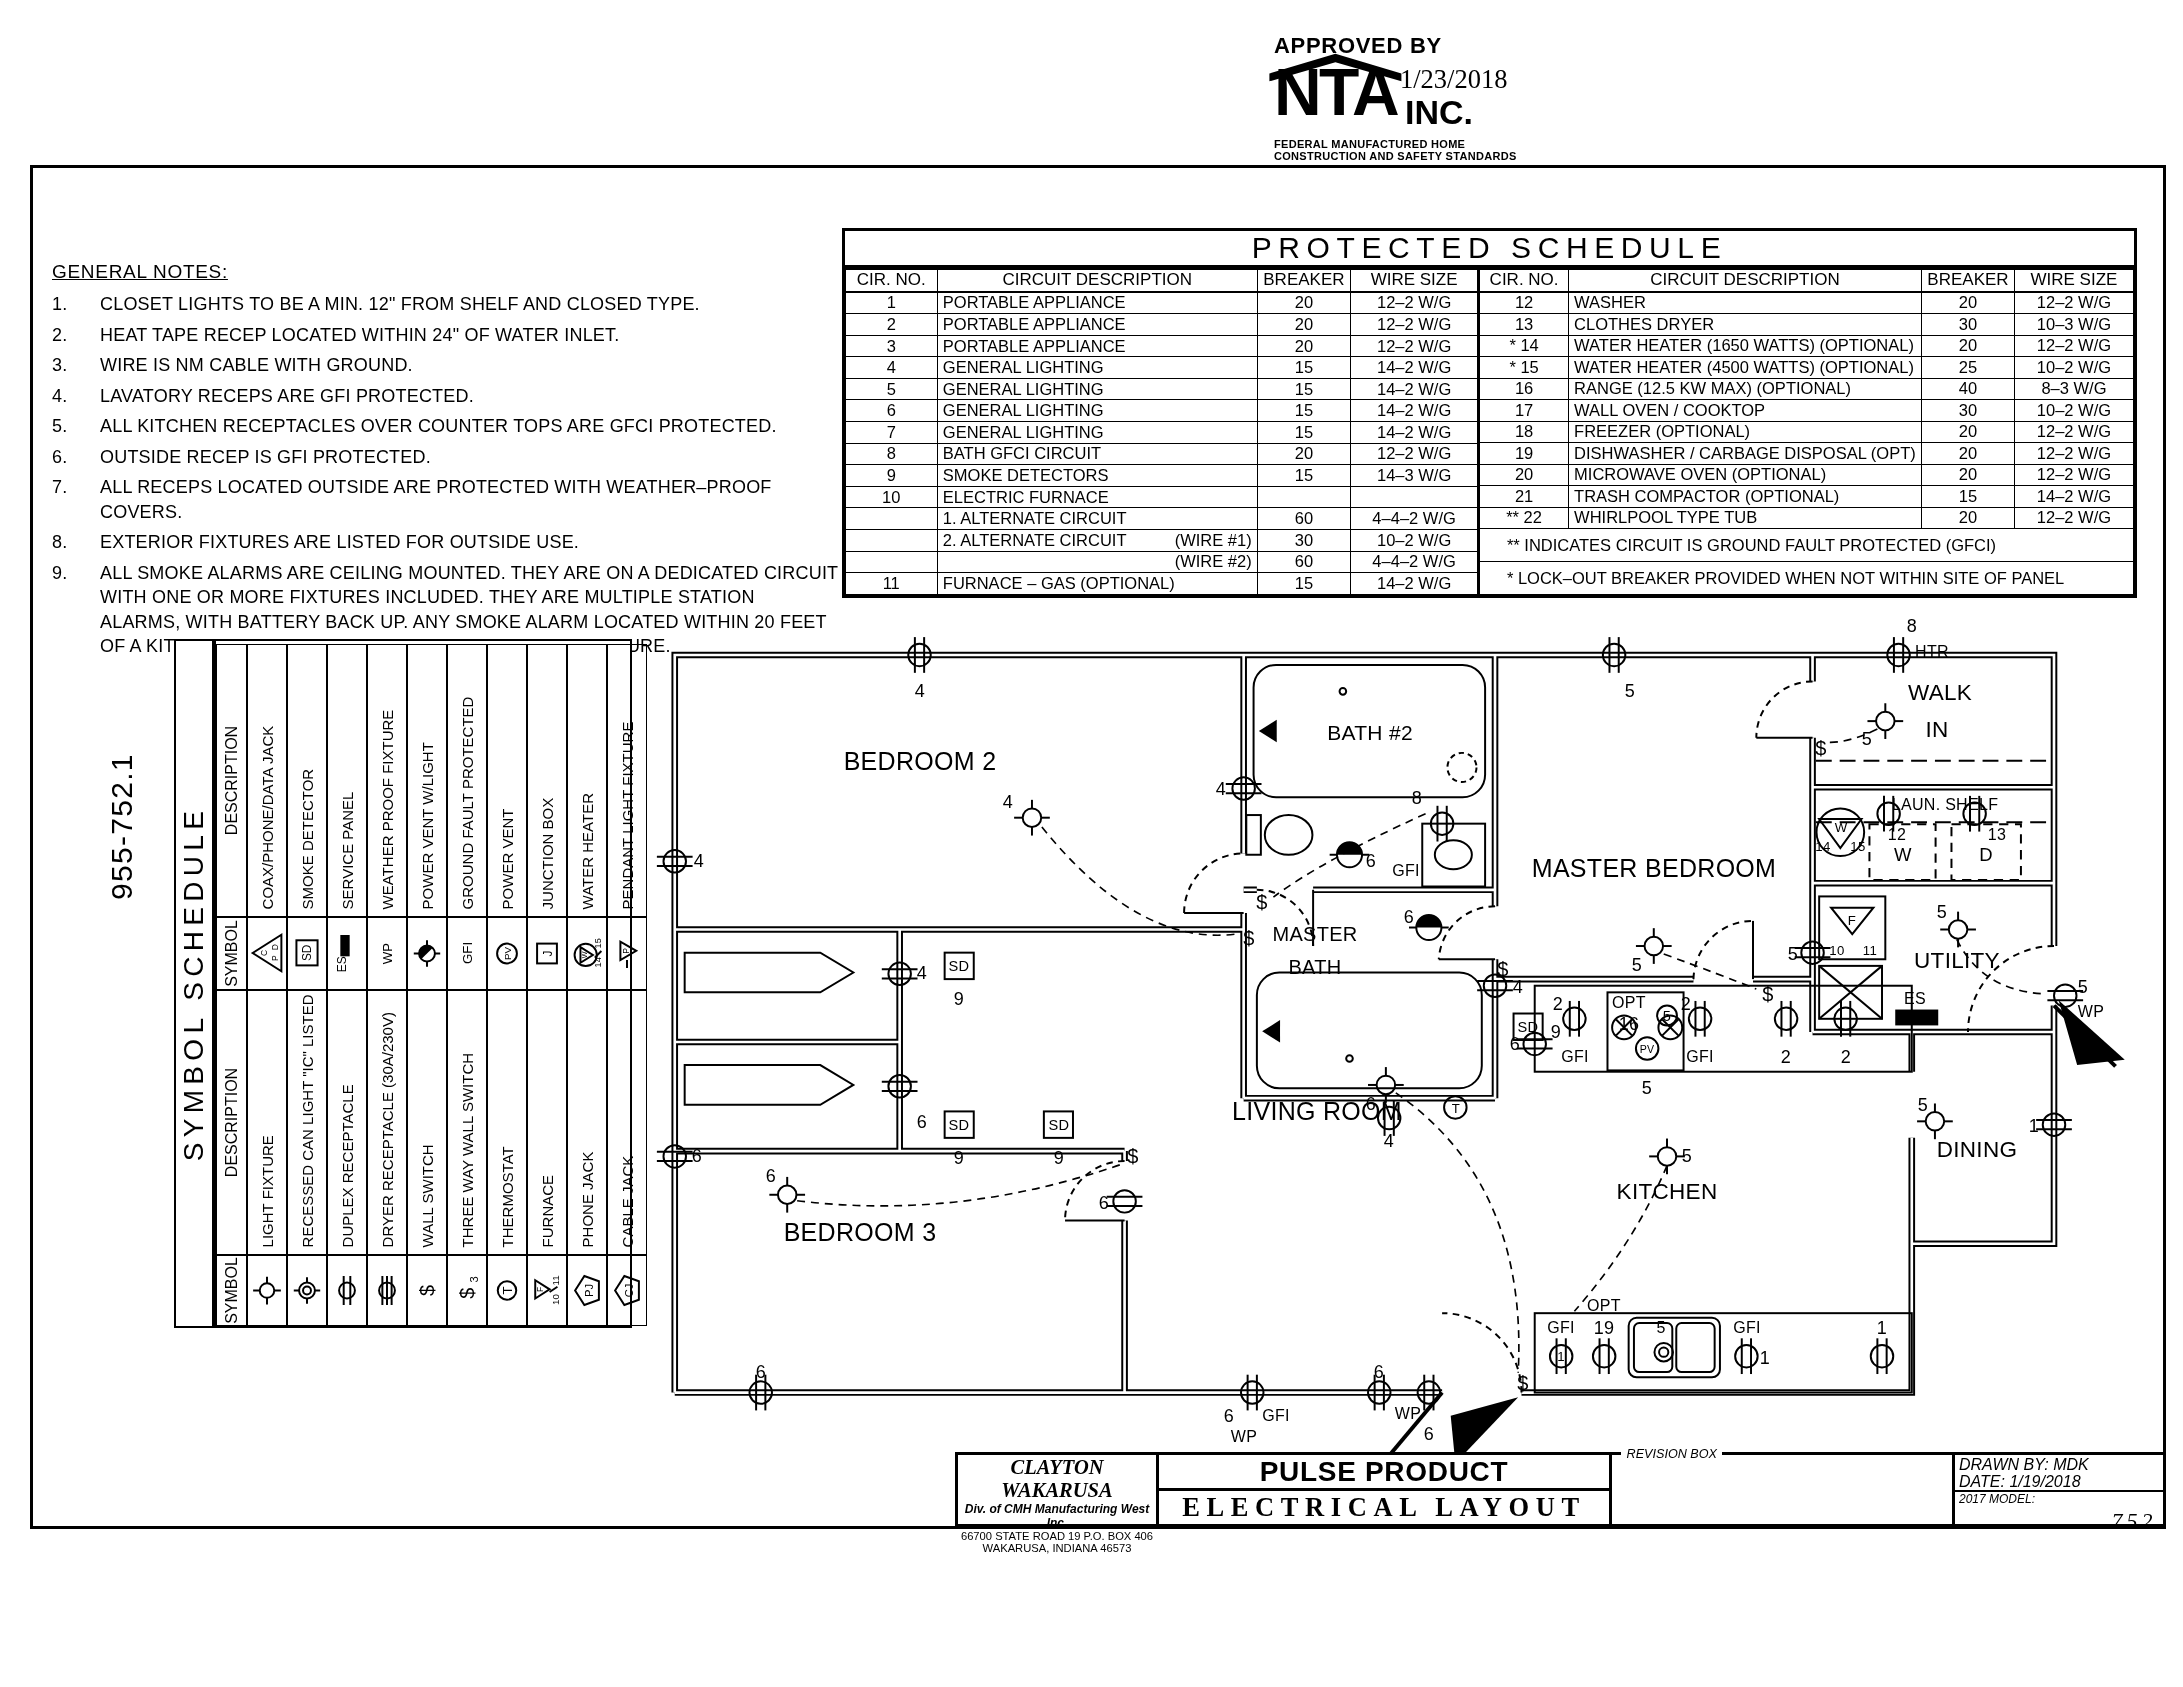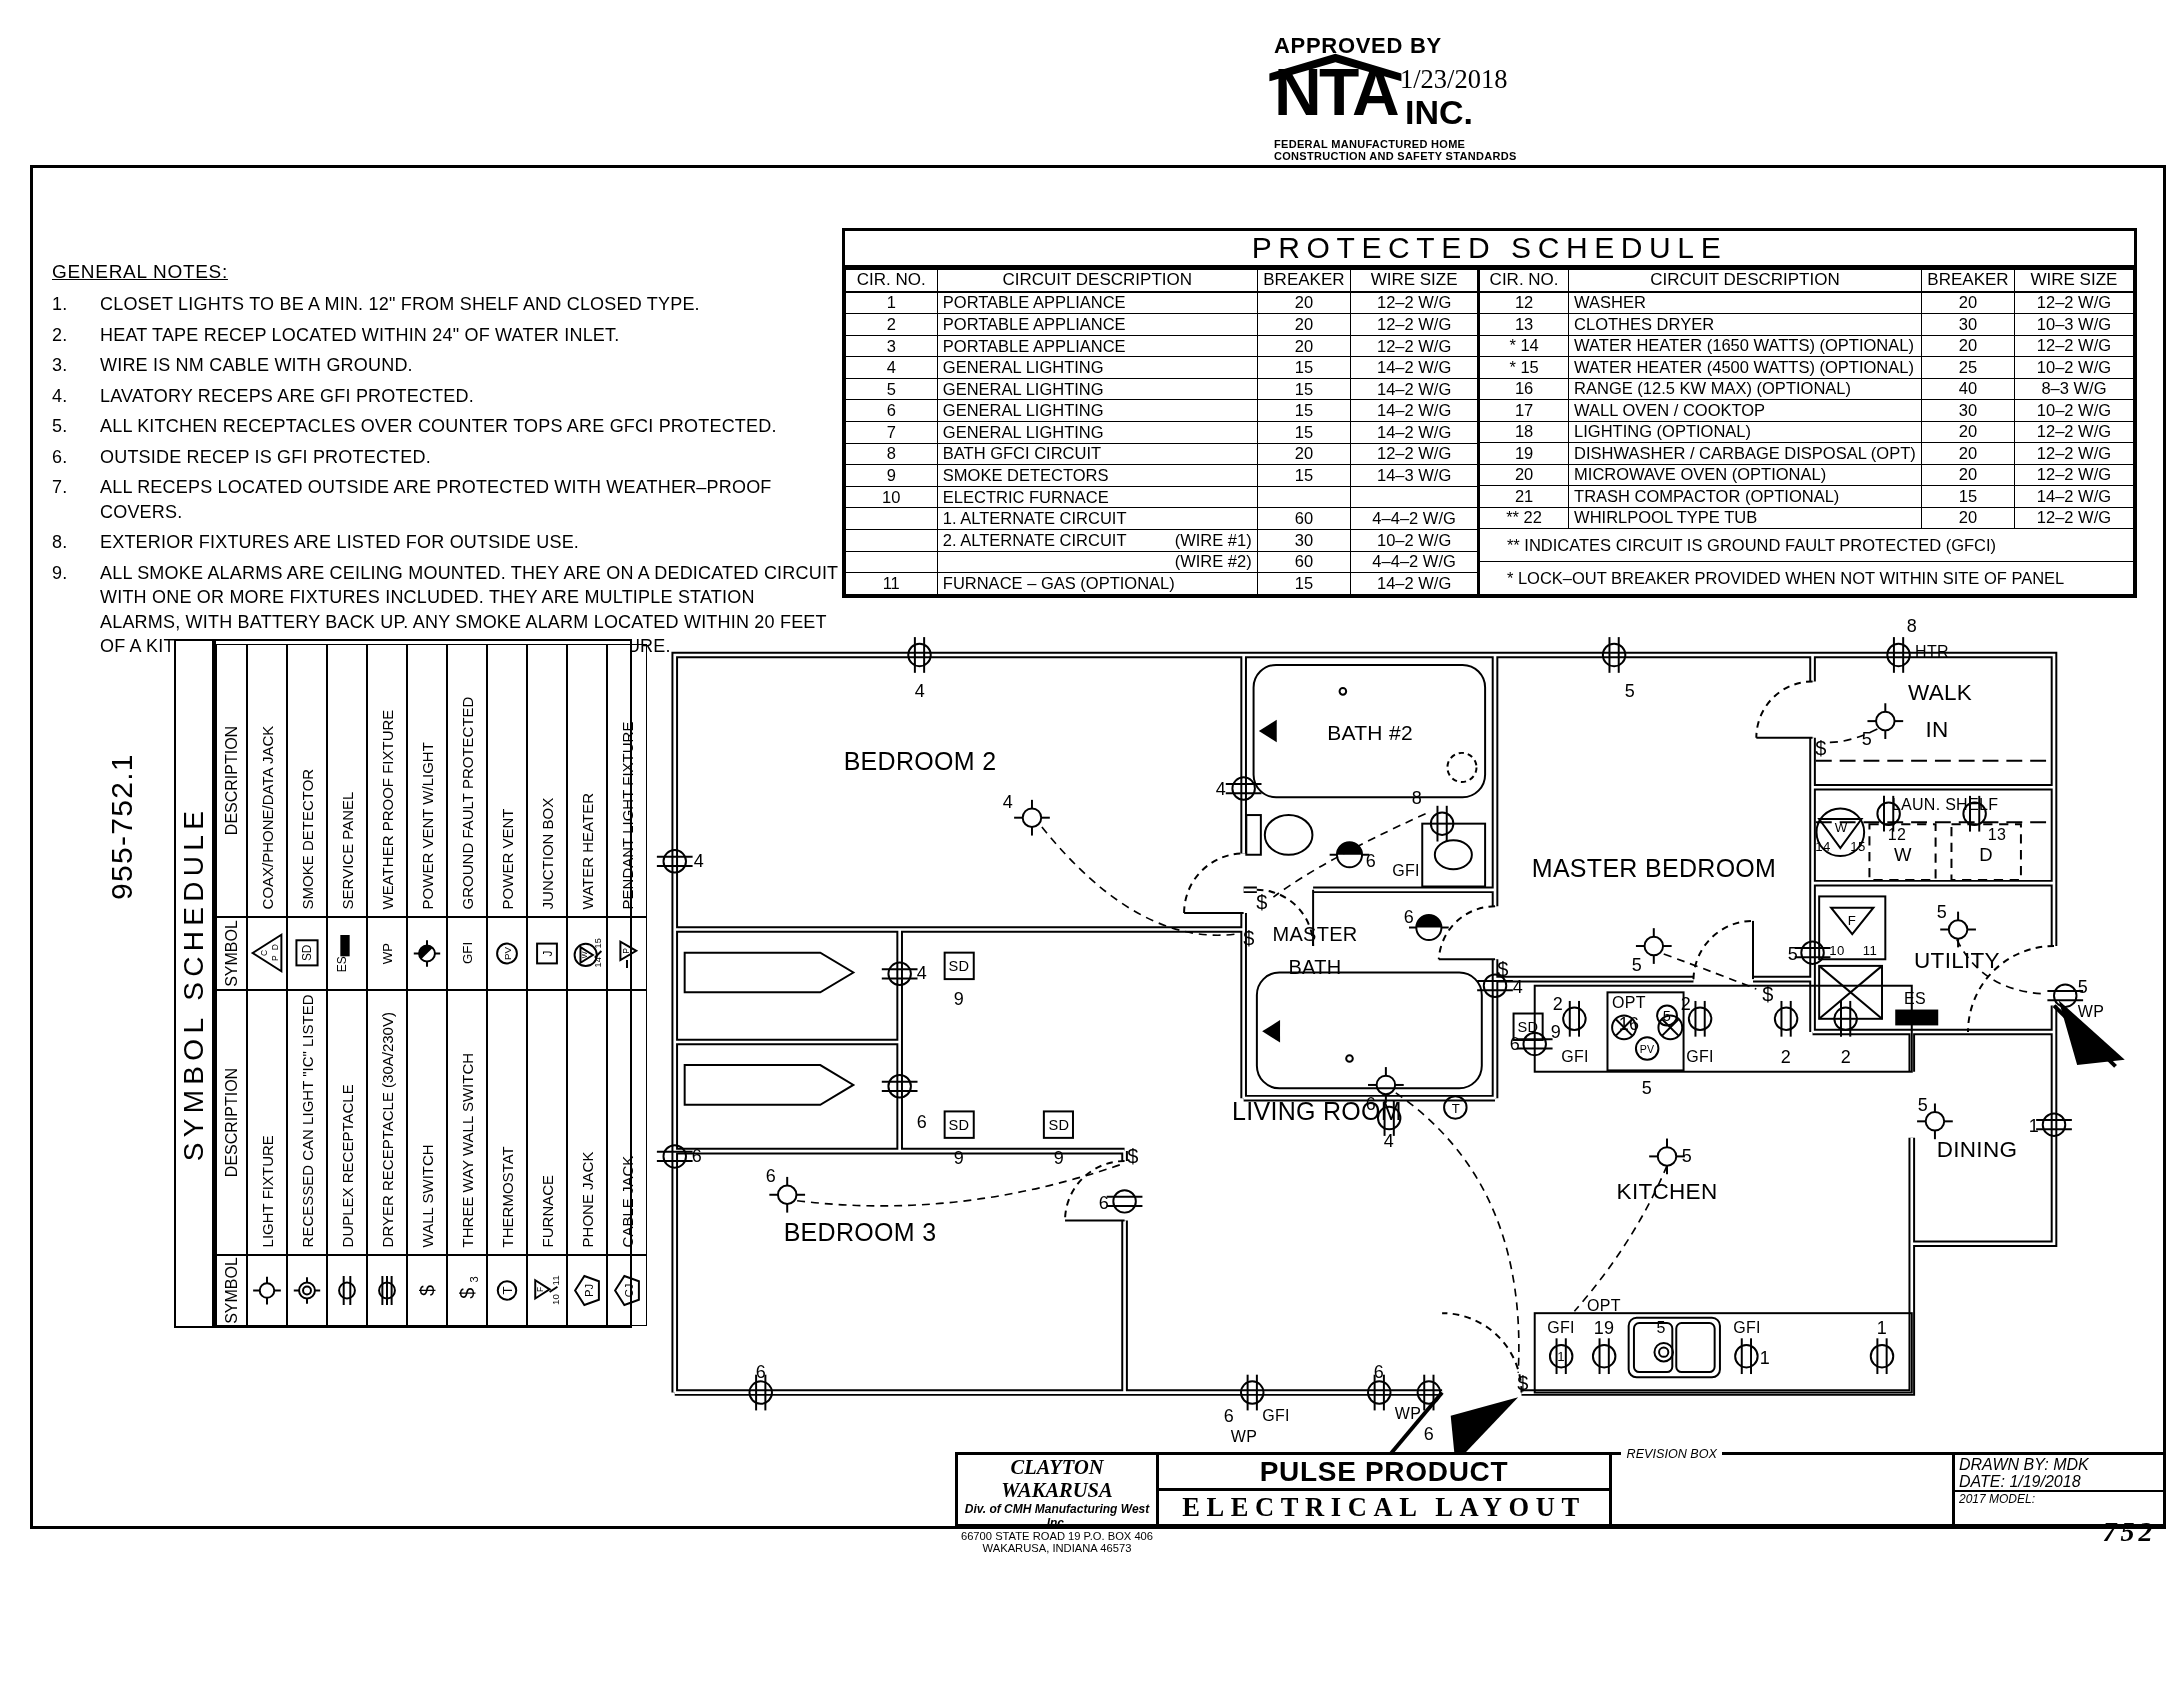--- a/index.html
+++ b/index.html
@@ -59,21 +59,21 @@
   .tb-co .c3{font-size:11.2px;}
   .tb-mid{width:450px;border-right:3.3px solid #000;display:flex;flex-direction:column;}
   .tb-mid .p1{flex:1;display:flex;align-items:center;justify-content:center;font-size:28px;font-weight:bold;letter-spacing:0.7px;border-bottom:3.3px solid #000;}
   .tb-mid .p2{flex:1;display:flex;align-items:center;justify-content:center;font-family:"Liberation Serif",serif;font-weight:bold;font-size:26.5px;letter-spacing:6.6px;}
   .tb-rev{flex:1;position:relative;border-right:3.3px solid #000;text-align:right;}
   .tb-rev .rl{position:absolute;left:9.3px;top:-8px;background:#fff;padding:0 5.3px;font-style:italic;font-size:12.6px;}
   .tb-dr{width:208px;display:flex;flex-direction:column;}
   .tb-dr .l1{border-bottom:2.6px solid #000;padding:0.7px 4px;font-size:16px;font-style:italic;line-height:17px;}
   .tb-dr .l2{flex:1;position:relative;padding:0 4px;}
   .tb-dr .ml{font-style:italic;font-size:12px;text-align:center;}
-  .tb-dr .mv{position:absolute;right:6.6px;top:24px;font-family:"Liberation Serif",serif;font-weight:bold;font-style:italic;font-size:28px;letter-spacing:4px;}
+  .tb-dr .mv{position:absolute;right:6.6px;top:16px;font-family:"Liberation Serif",serif;font-weight:normal;font-style:italic;font-size:22px;letter-spacing:4px;}
   svg .s{fill:none;stroke:#000;stroke-width:3;}
   svg text{font-family:"Liberation Sans",sans-serif;}
 </style>
 </head>
 <body>
 
 <div class="page">
 
   <div class="abs stamp">
     <div class="appr">APPROVED BY</div>
@@ -315,21 +315,21 @@
 
             <tr class="erow">
               <td class="c">17</td>
               <td>WALL OVEN / COOKTOP</td>
               <td class="c">30</td>
               <td class="c">10–2 W/G</td>
             </tr>
 
             <tr class="erow">
               <td class="c">18</td>
-              <td>LIGHTING (OPTIONAL)</td>
+              <td>FREEZER (OPTIONAL)</td>
               <td class="c">20</td>
               <td class="c">12–2 W/G</td>
             </tr>
 
             <tr class="erow">
               <td class="c">19</td>
               <td>DISHWASHER / CARBAGE DISPOSAL (OPT)</td>
               <td class="c">20</td>
               <td class="c">12–2 W/G</td>
             </tr>

